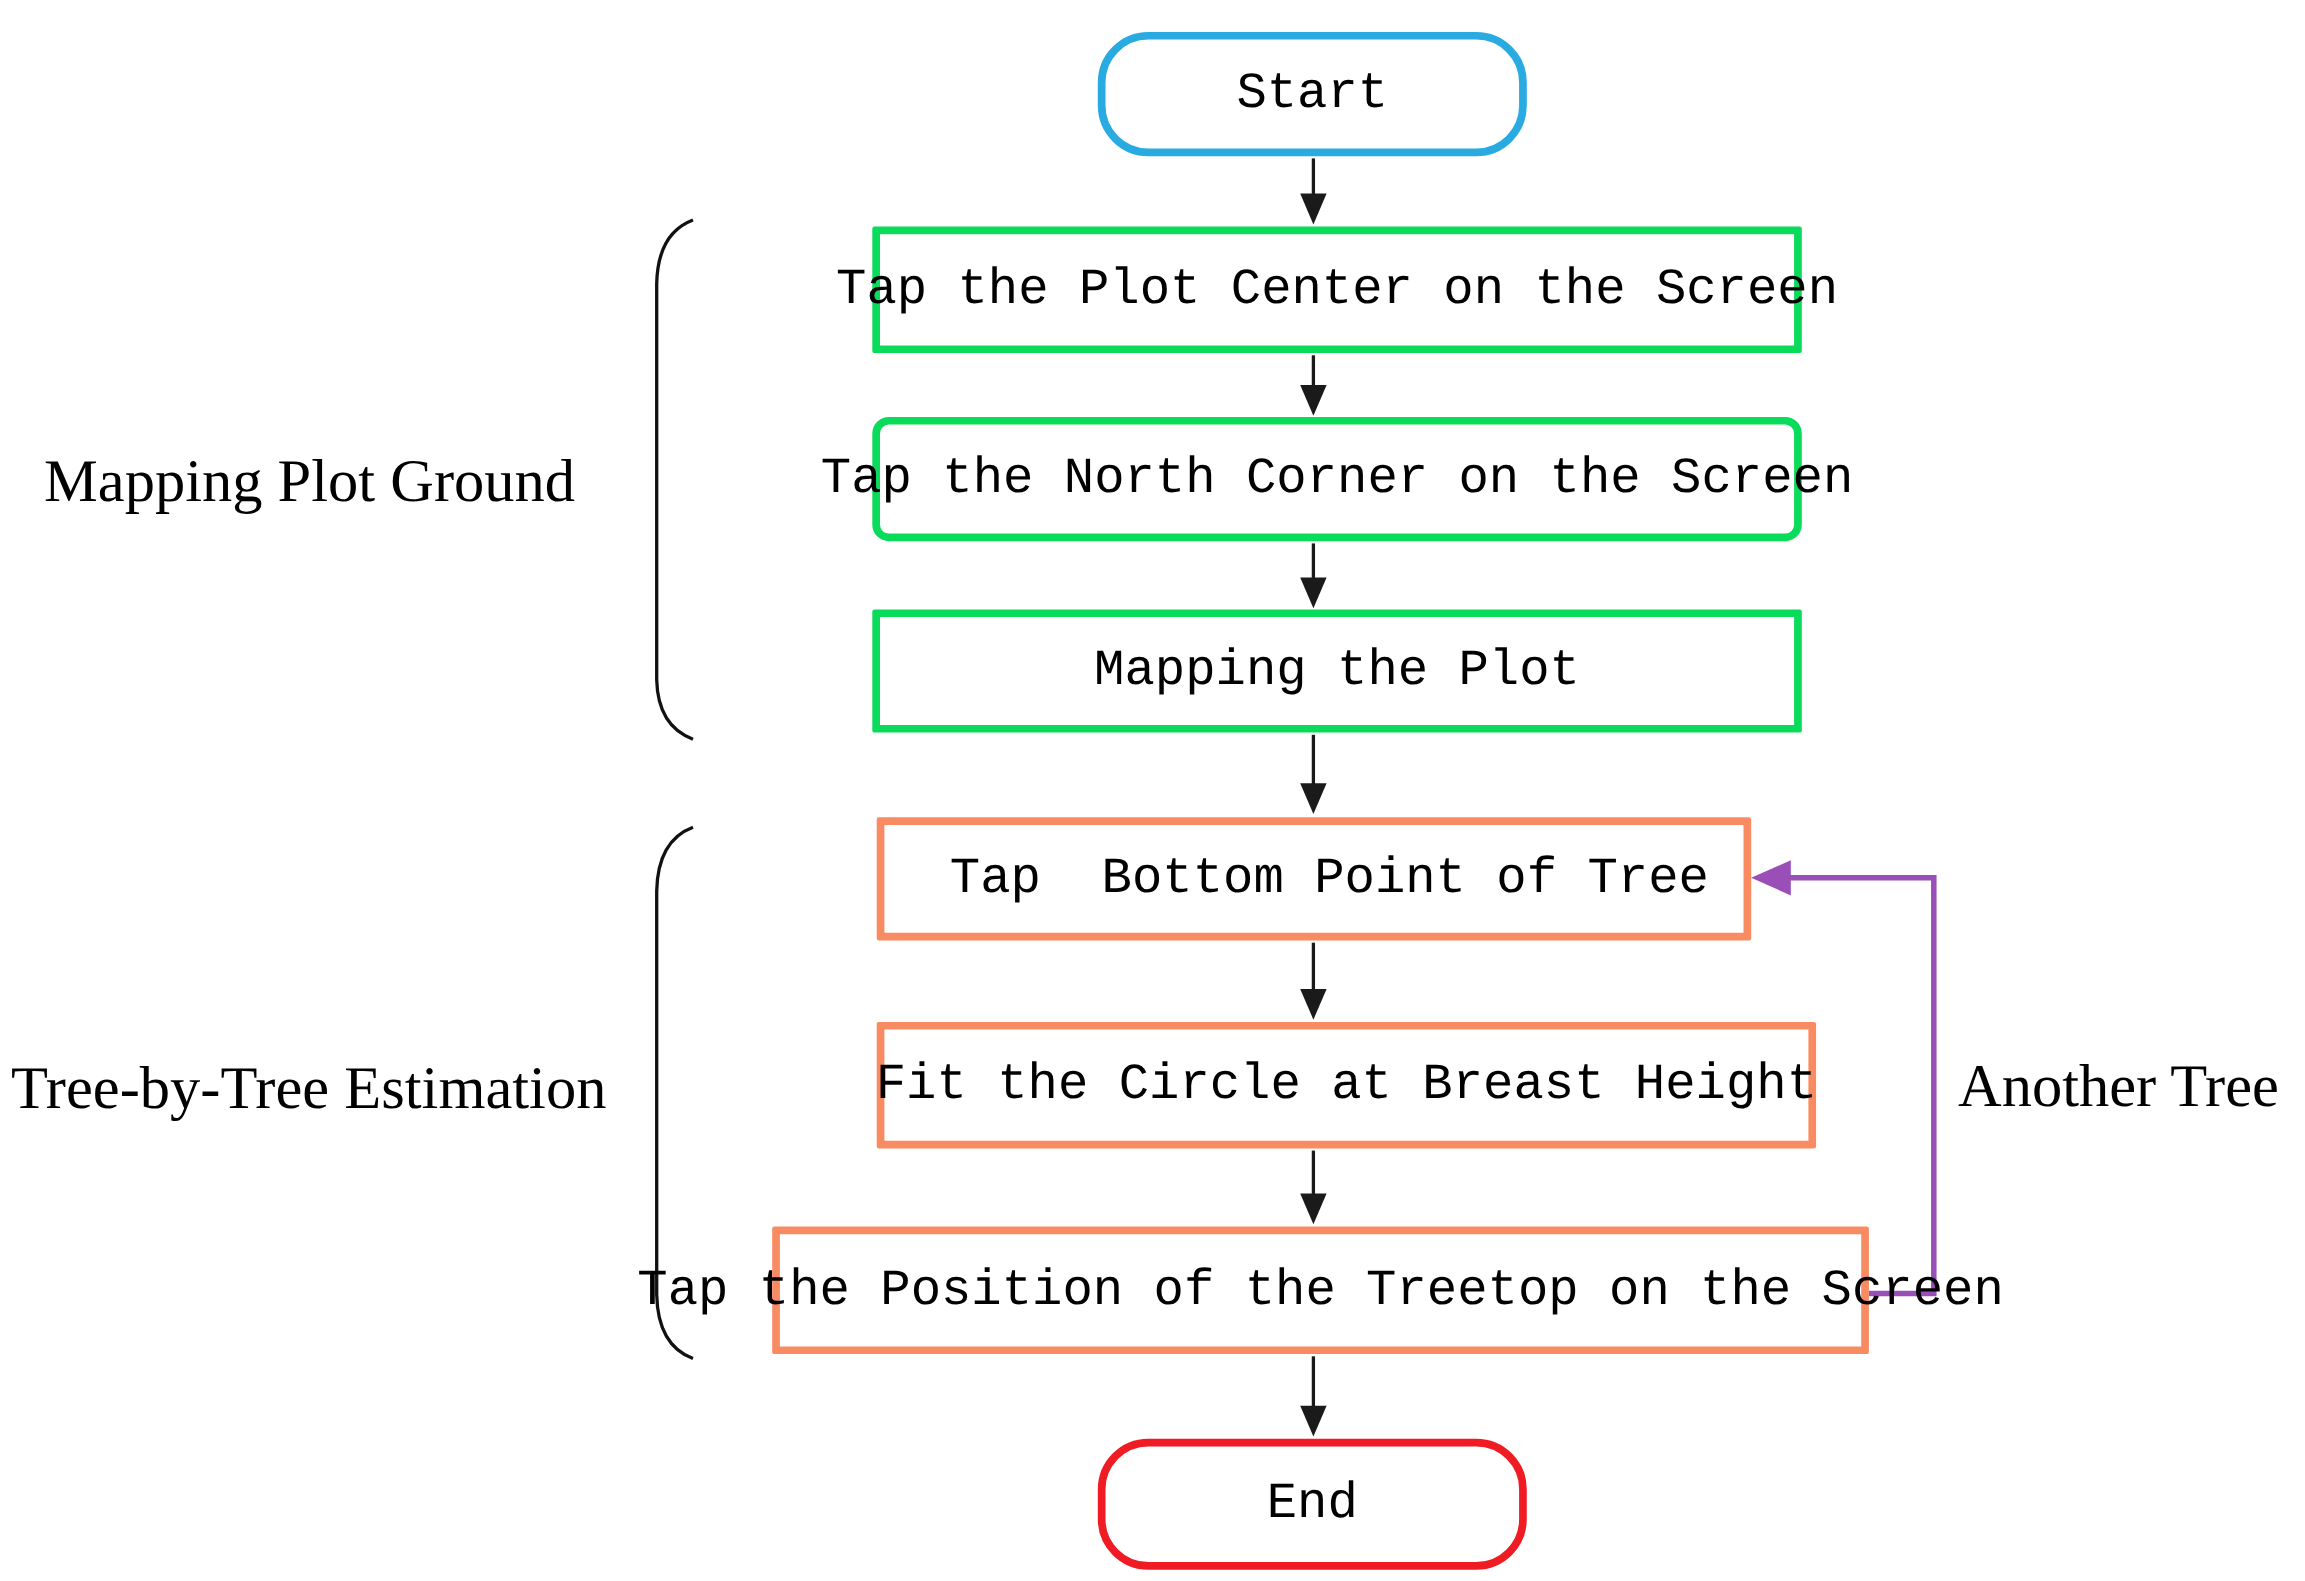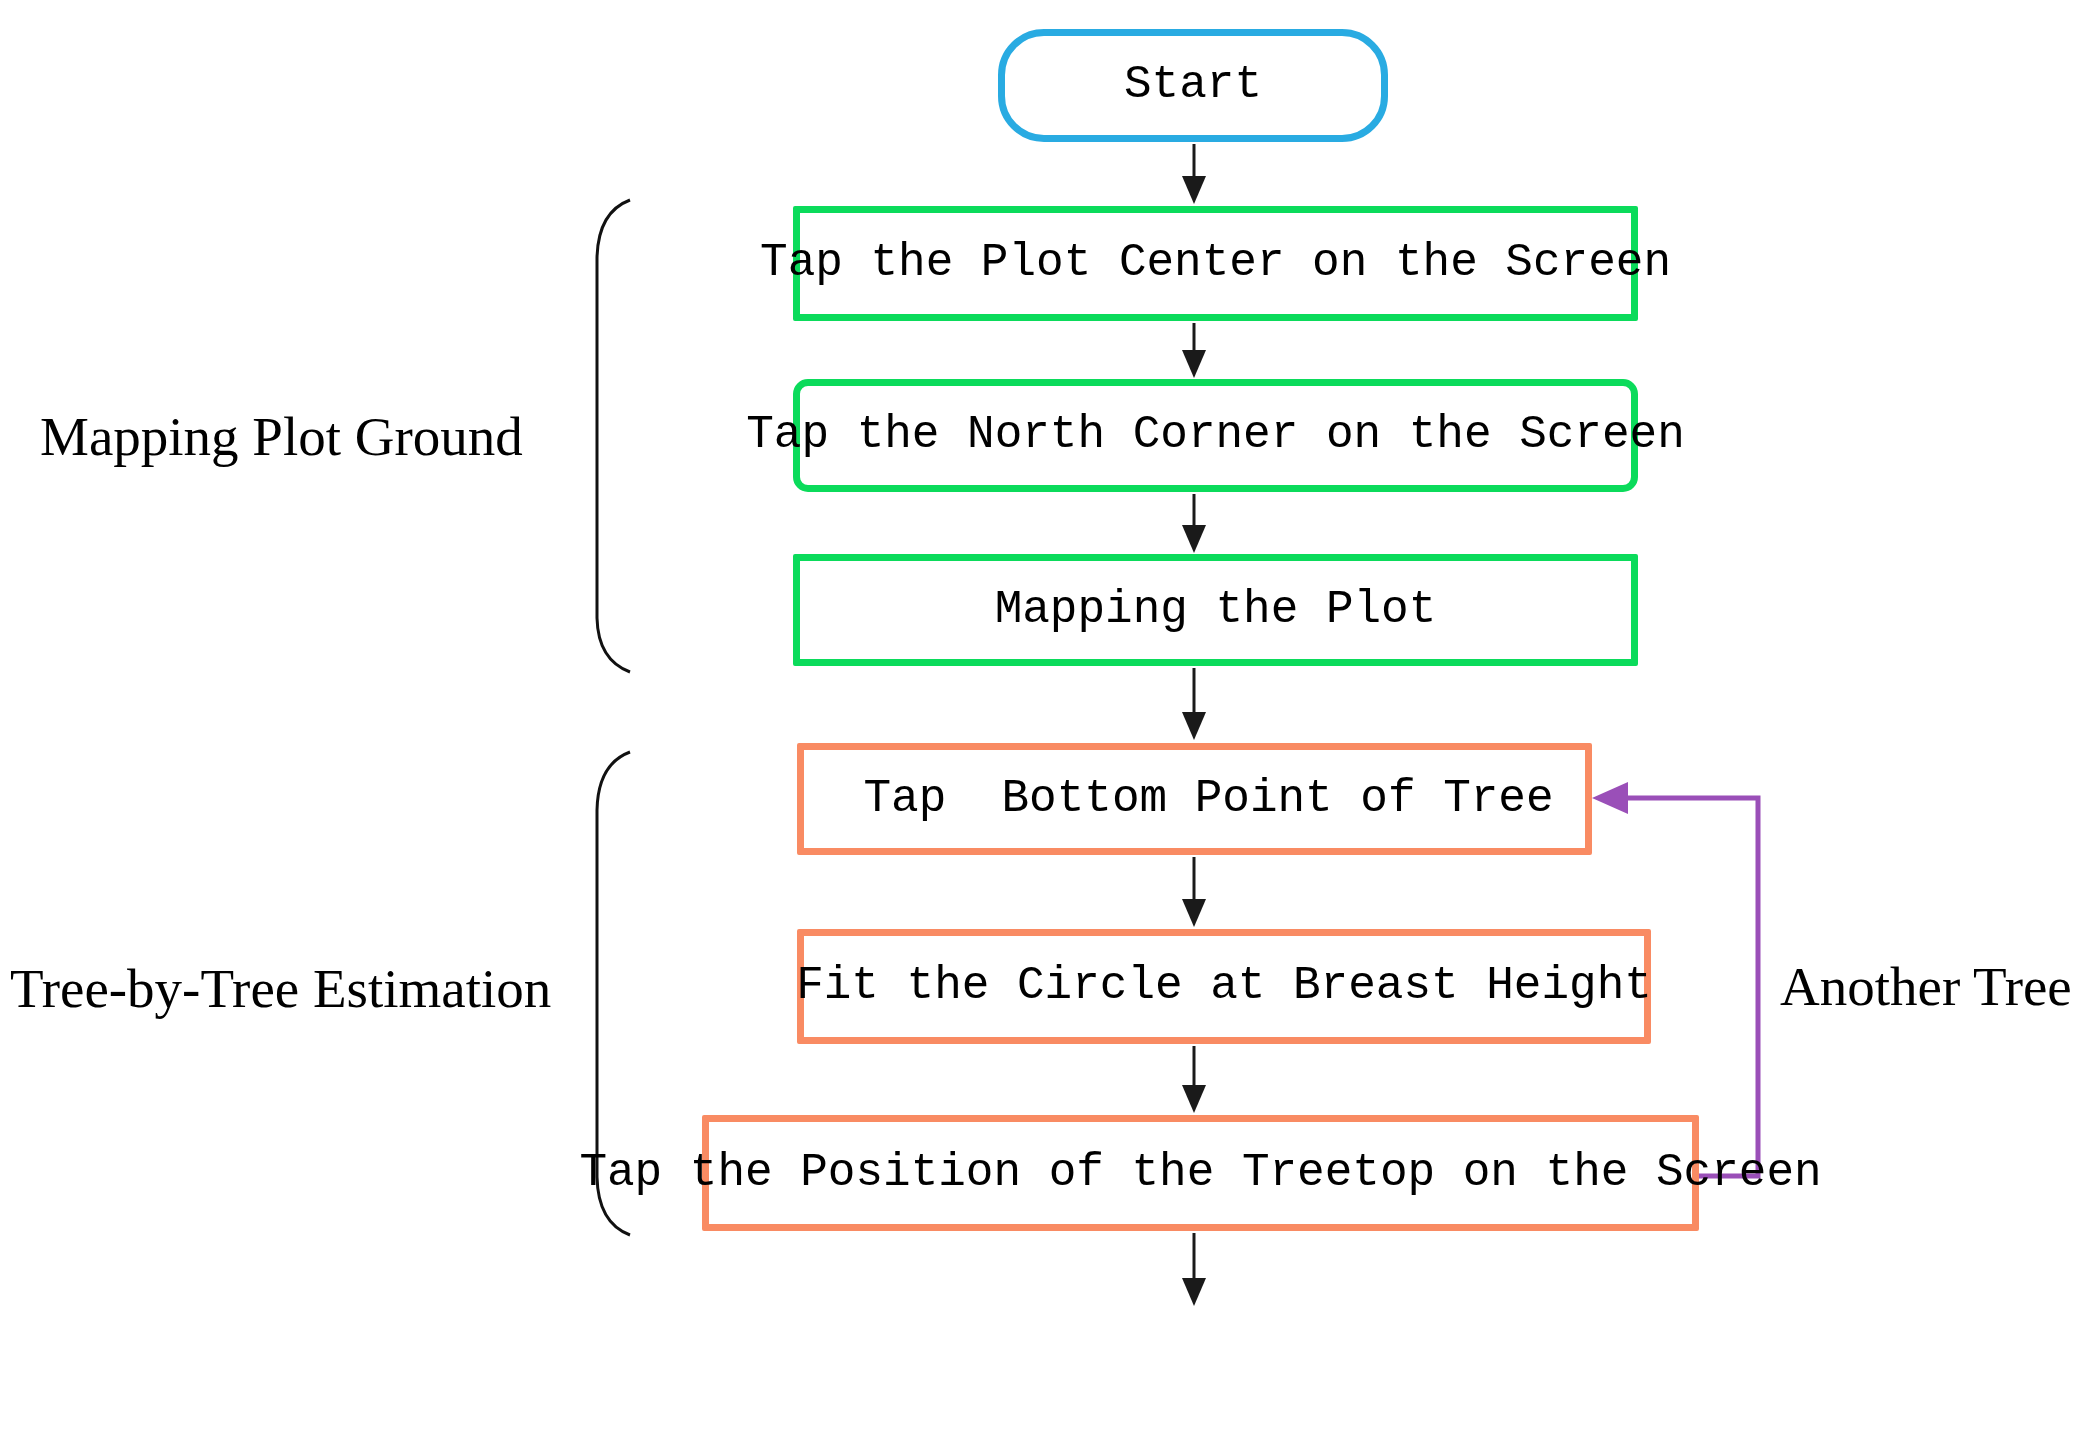--- a/index.html
+++ b/index.html
@@ -112,20 +112,23 @@
   </div>
 
   <div class="node process" style="left: 797px; top: 929px; width: 854px; height: 115px; border-color: rgb(249, 139, 99); text-align: right;">
     <span>Fit the Circle at Breast Height</span>
   </div>
 
   <div class="node process" style="left: 702px; top: 1115px; width: 997px; height: 116px; border-color: rgb(249, 139, 99);">
     <span>Tap the Position of the Treetop on the Screen</span>
   </div>
 
+  <div class="node terminal" style="left: 998px; top: 1308px; width: 390px; height: 119px; border-color: rgb(239, 29, 35);">
+    <span>End</span>
+  </div>
 
   <div class="side-label" style="left:40px; top:405px; width:420px;">Mapping Plot Ground</div>
 
   <div class="side-label" style="left:10px; top:957px; width:475px;">Tree-by-Tree Estimation</div>
 
   <div class="side-label" style="left:1780px; top:955px; width:310px;">Another Tree</div>
 
 </div>
 
 </body></html>

